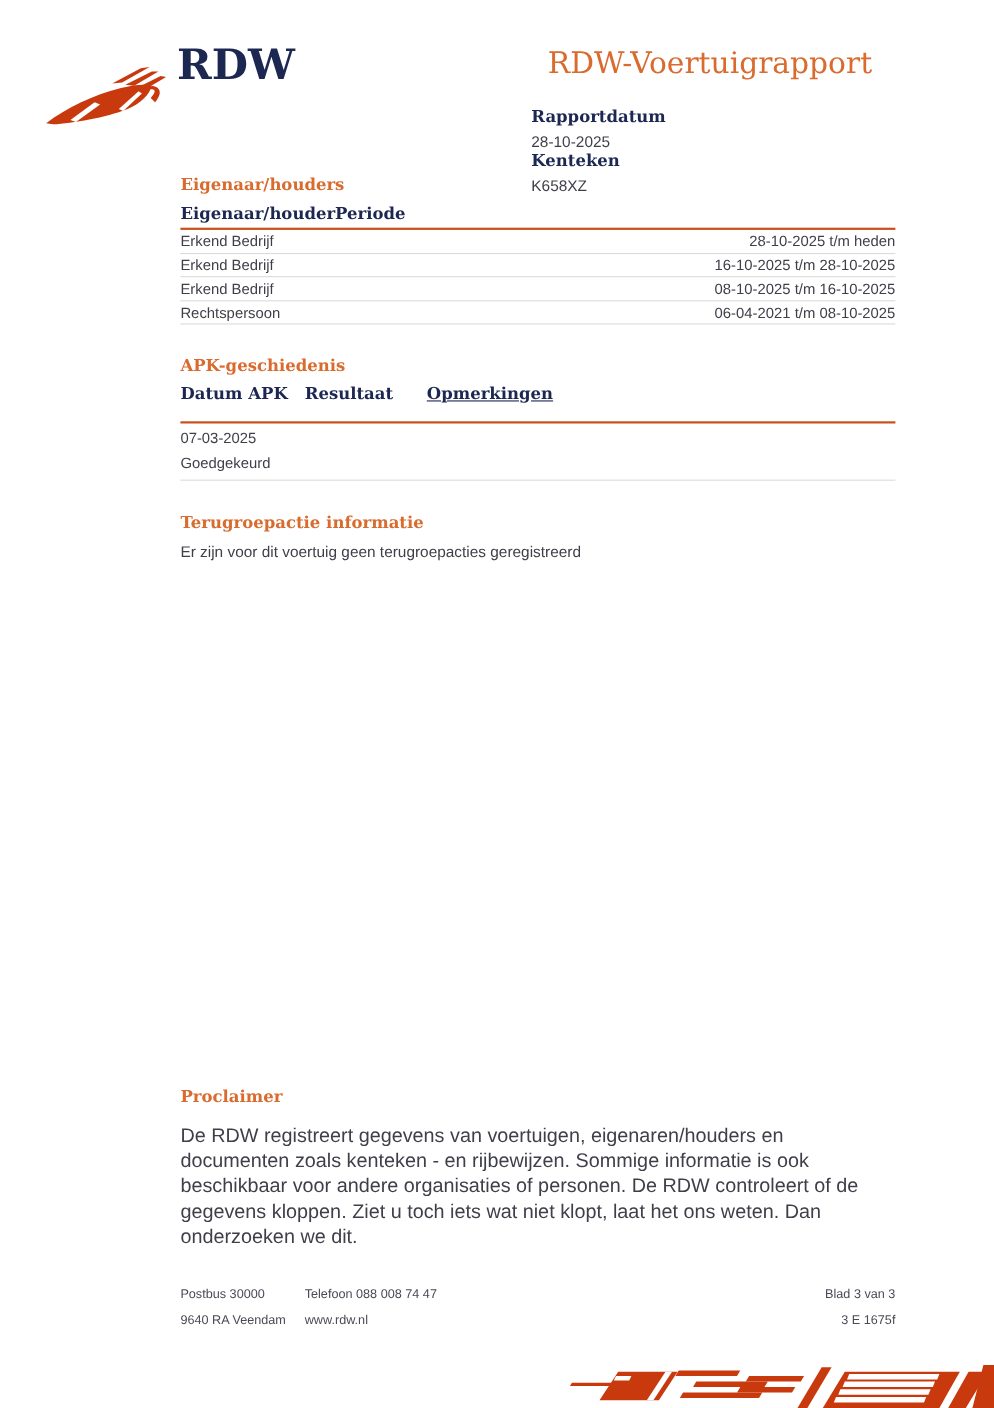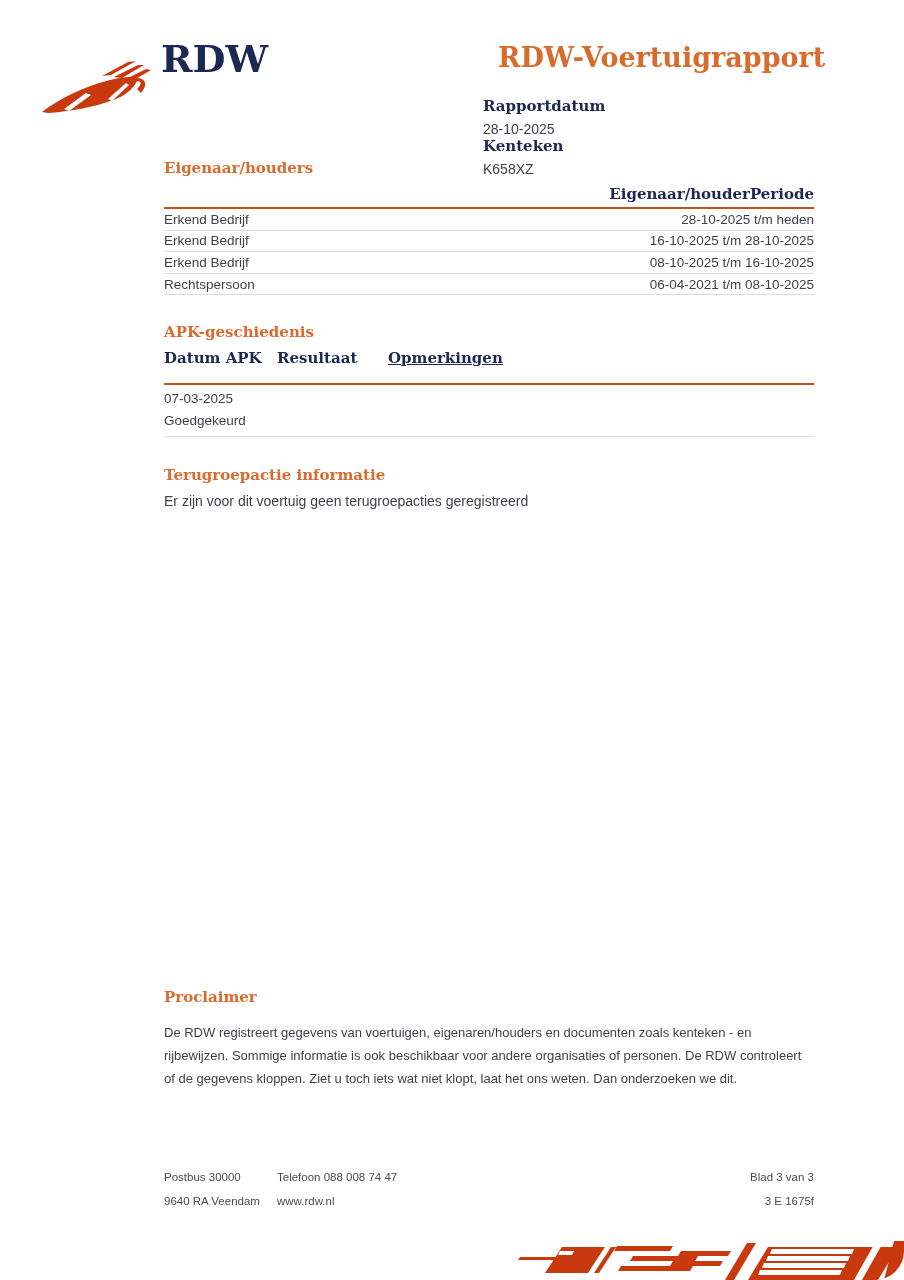--- a/index.html
+++ b/index.html
@@ -8,32 +8,32 @@
     --rule-orange:#C94E1A;
     --navy:#1C2752;
     --body-text:#3F3F49;
     --footer-text:#4A4A55;
     --divider:#DBDBDB;
   }
   *{margin:0;padding:0;box-sizing:border-box;}
   html,body{background:#fff;}
   body{font-family:"Liberation Sans",sans-serif;}
   .page{
-    position:relative;width:904px;height:1280px;background:#ffffff;overflow:hidden;border-radius:29px;
+    position:relative;width:904px;height:1280px;background:#ffffff;overflow:hidden;
   }
   
   .logo-feather{position:absolute;left:38px;top:52px;}
   .logo-word{
     position:absolute;left:161px;top:36px;
     font-family:"DejaVu Serif",serif;font-weight:bold;font-size:38px;
     color:var(--navy);letter-spacing:0px;
   }
   .doc-title{
     position:absolute;left:498px;top:42px;
-    font-family:"DejaVu Serif",serif;font-weight:bold;font-size:27px;
+    font-family:"DejaVu Serif",serif;font-weight:normal;font-size:27px;
     color:var(--heading-orange);white-space:nowrap;
   }
   .meta{position:absolute;left:483px;top:97px;display:flex;flex-direction:column;}
   .meta-col{width:141px;}
   .meta-label{
     font-family:"DejaVu Serif",serif;font-weight:bold;font-size:15px;color:var(--navy);
   }
   .meta-value{margin-top:6px;font-size:14px;color:var(--body-text);}
 
   
@@ -42,21 +42,21 @@
     font-family:"DejaVu Serif",serif;font-weight:bold;font-size:15px;
     color:var(--heading-orange);
   }
   .th{
     font-family:"DejaVu Serif",serif;font-weight:bold;font-size:15px;color:var(--navy);
   }
 
   
   .owners{top:159px;}
   .owners .thead{
-    display:flex;justify-content:flex-end;
+    display:flex;justify-content:flex-start;
     margin-top:8px;padding-bottom:4px;border-bottom:2px solid var(--rule-orange);
   }
   .owners .row{
     display:flex;justify-content:space-between;align-items:center;
     height:21.6px;border-bottom:1px solid var(--divider);
     font-size:13.5px;color:var(--body-text);
   }
 
   
   .apk{top:323px;}
@@ -72,21 +72,21 @@
     font-size:13.5px;color:var(--body-text);line-height:21.5px;flex-direction:column;
   }
 
   
   .recall{top:466px;}
   .recall .body-line{margin-top:9px;font-size:14px;color:var(--body-text);}
 
   
   .proclaimer{top:988px;}
   .proclaimer .paragraph{
-    margin-top:15px;font-size:13px;line-height:23px;color:var(--body-text);
+    margin-top:15px;font-size:18px;line-height:23px;color:var(--body-text);
   }
 
   
   .footer{position:absolute;left:164px;top:1170px;width:650px;
     font-size:11.5px;color:var(--footer-text);}
   .footer .line{display:flex;align-items:center;height:14px;}
   .footer .line + .line{margin-top:10px;}
   .footer .f1{width:113px;}
   .footer .f2{flex:1;}
   .footer .f3{text-align:right;}

